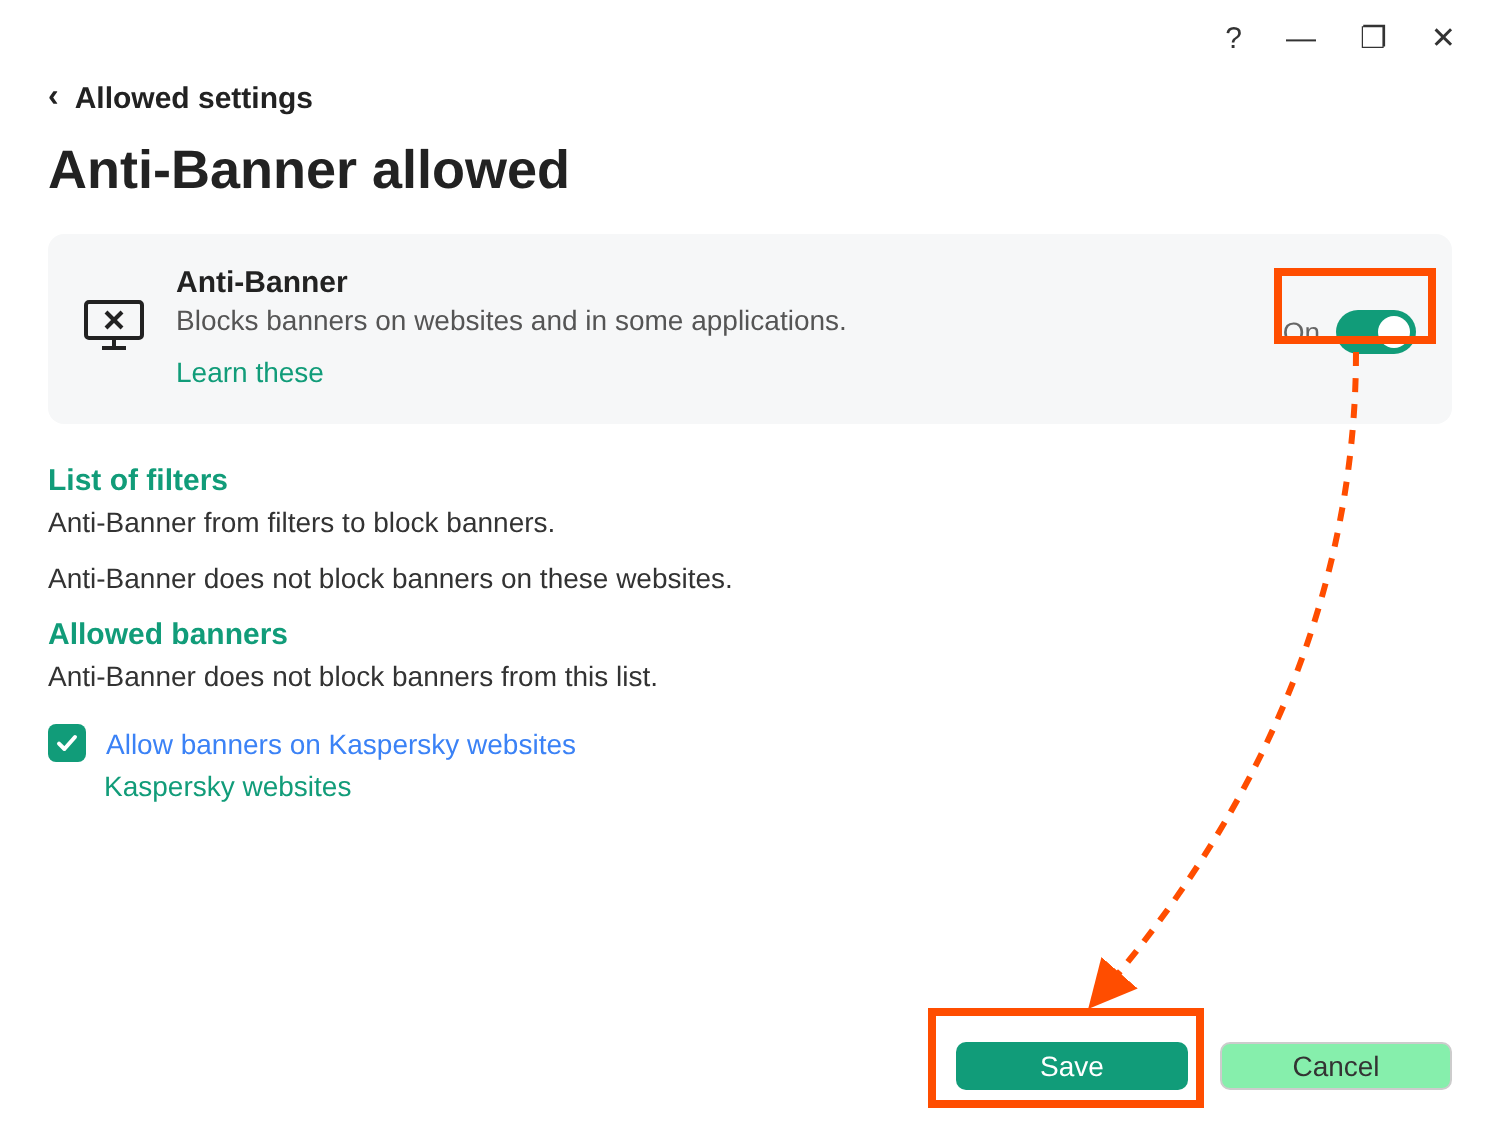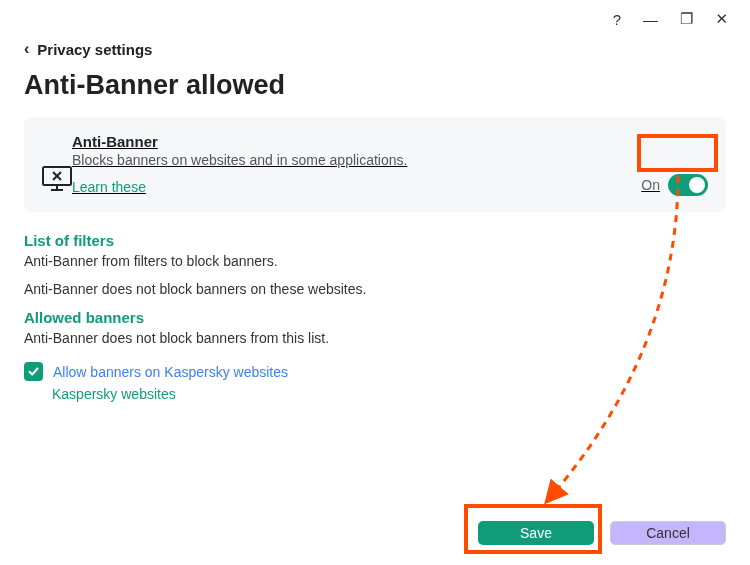--- a/index.html
+++ b/index.html
@@ -34,23 +34,23 @@
   font-weight: 600;
   color: #222;
   padding: 4px 24px 16px 24px;
 }
 .card {
   margin: 0 24px 12px 24px;
   background: #f6f7f8;
   border-radius: 8px;
   padding: 16px 18px 16px 18px;
   display: flex;
-  align-items: flex-end;
+  align-items: center;
+  gap: 16px;
   position: relative;
-  text-decoration: underline;
 }
 .card .icon-wrap { flex: 0 0 auto; padding-top: 2px; }
 .card .body { flex: 1; }
 .card .title { font-size: 15px; font-weight: 600; color: #222; margin-bottom: 2px; }
 .card .desc { font-size: 14px; color: #555; margin-bottom: 10px; }
 .link { font-size: 14px; color: #119c79; cursor: pointer; }
 .toggle-wrap {
   display: flex;
   align-items: center;
   gap: 8px;
@@ -106,21 +106,21 @@
   min-width: 116px;
   height: 24px;
   border-radius: 5px;
   font-size: 14px;
   display: flex;
   align-items: center;
   justify-content: center;
   cursor: pointer;
 }
 .btn-primary { background: #119c79; color: #fff; }
-.btn-secondary { background: #c4b5fd; color: #333; border: 1px solid #ccc; }
+.btn-secondary { background: #86efac; color: #333; border: 1px solid #ccc; }
 .hl-box {
   position: absolute;
   border: 4px solid #ff4d00;
   pointer-events: none;
   z-index: 10;
 }
 .hl-toggle { top: 134px; left: 637px; width: 81px; height: 38px; }
 .hl-save { top: 504px; left: 464px; width: 138px; height: 50px; }
 svg.connector {
   position: absolute;
@@ -135,21 +135,21 @@
 
 <div class="window-controls">
   <span>?</span>
   <span>—</span>
   <span>❐</span>
   <span>✕</span>
 </div>
 
 <div class="breadcrumb">
   <span class="chev">‹</span>
-  <span class="label">Privacy settings</span>
+  <span class="label">Allowed settings</span>
 </div>
 
 <h1 class="page-title">Anti-Banner allowed</h1>
 
 <div class="card">
   <div class="icon-wrap">
     <svg width="30" height="26" viewBox="0 0 30 26">
       <rect x="1" y="1" width="28" height="18" rx="1.5" fill="none" stroke="#222" stroke-width="2"></rect>
       <line x1="11" y1="6" x2="19" y2="14" stroke="#222" stroke-width="2"></line>
       <line x1="19" y1="6" x2="11" y2="14" stroke="#222" stroke-width="2"></line>

